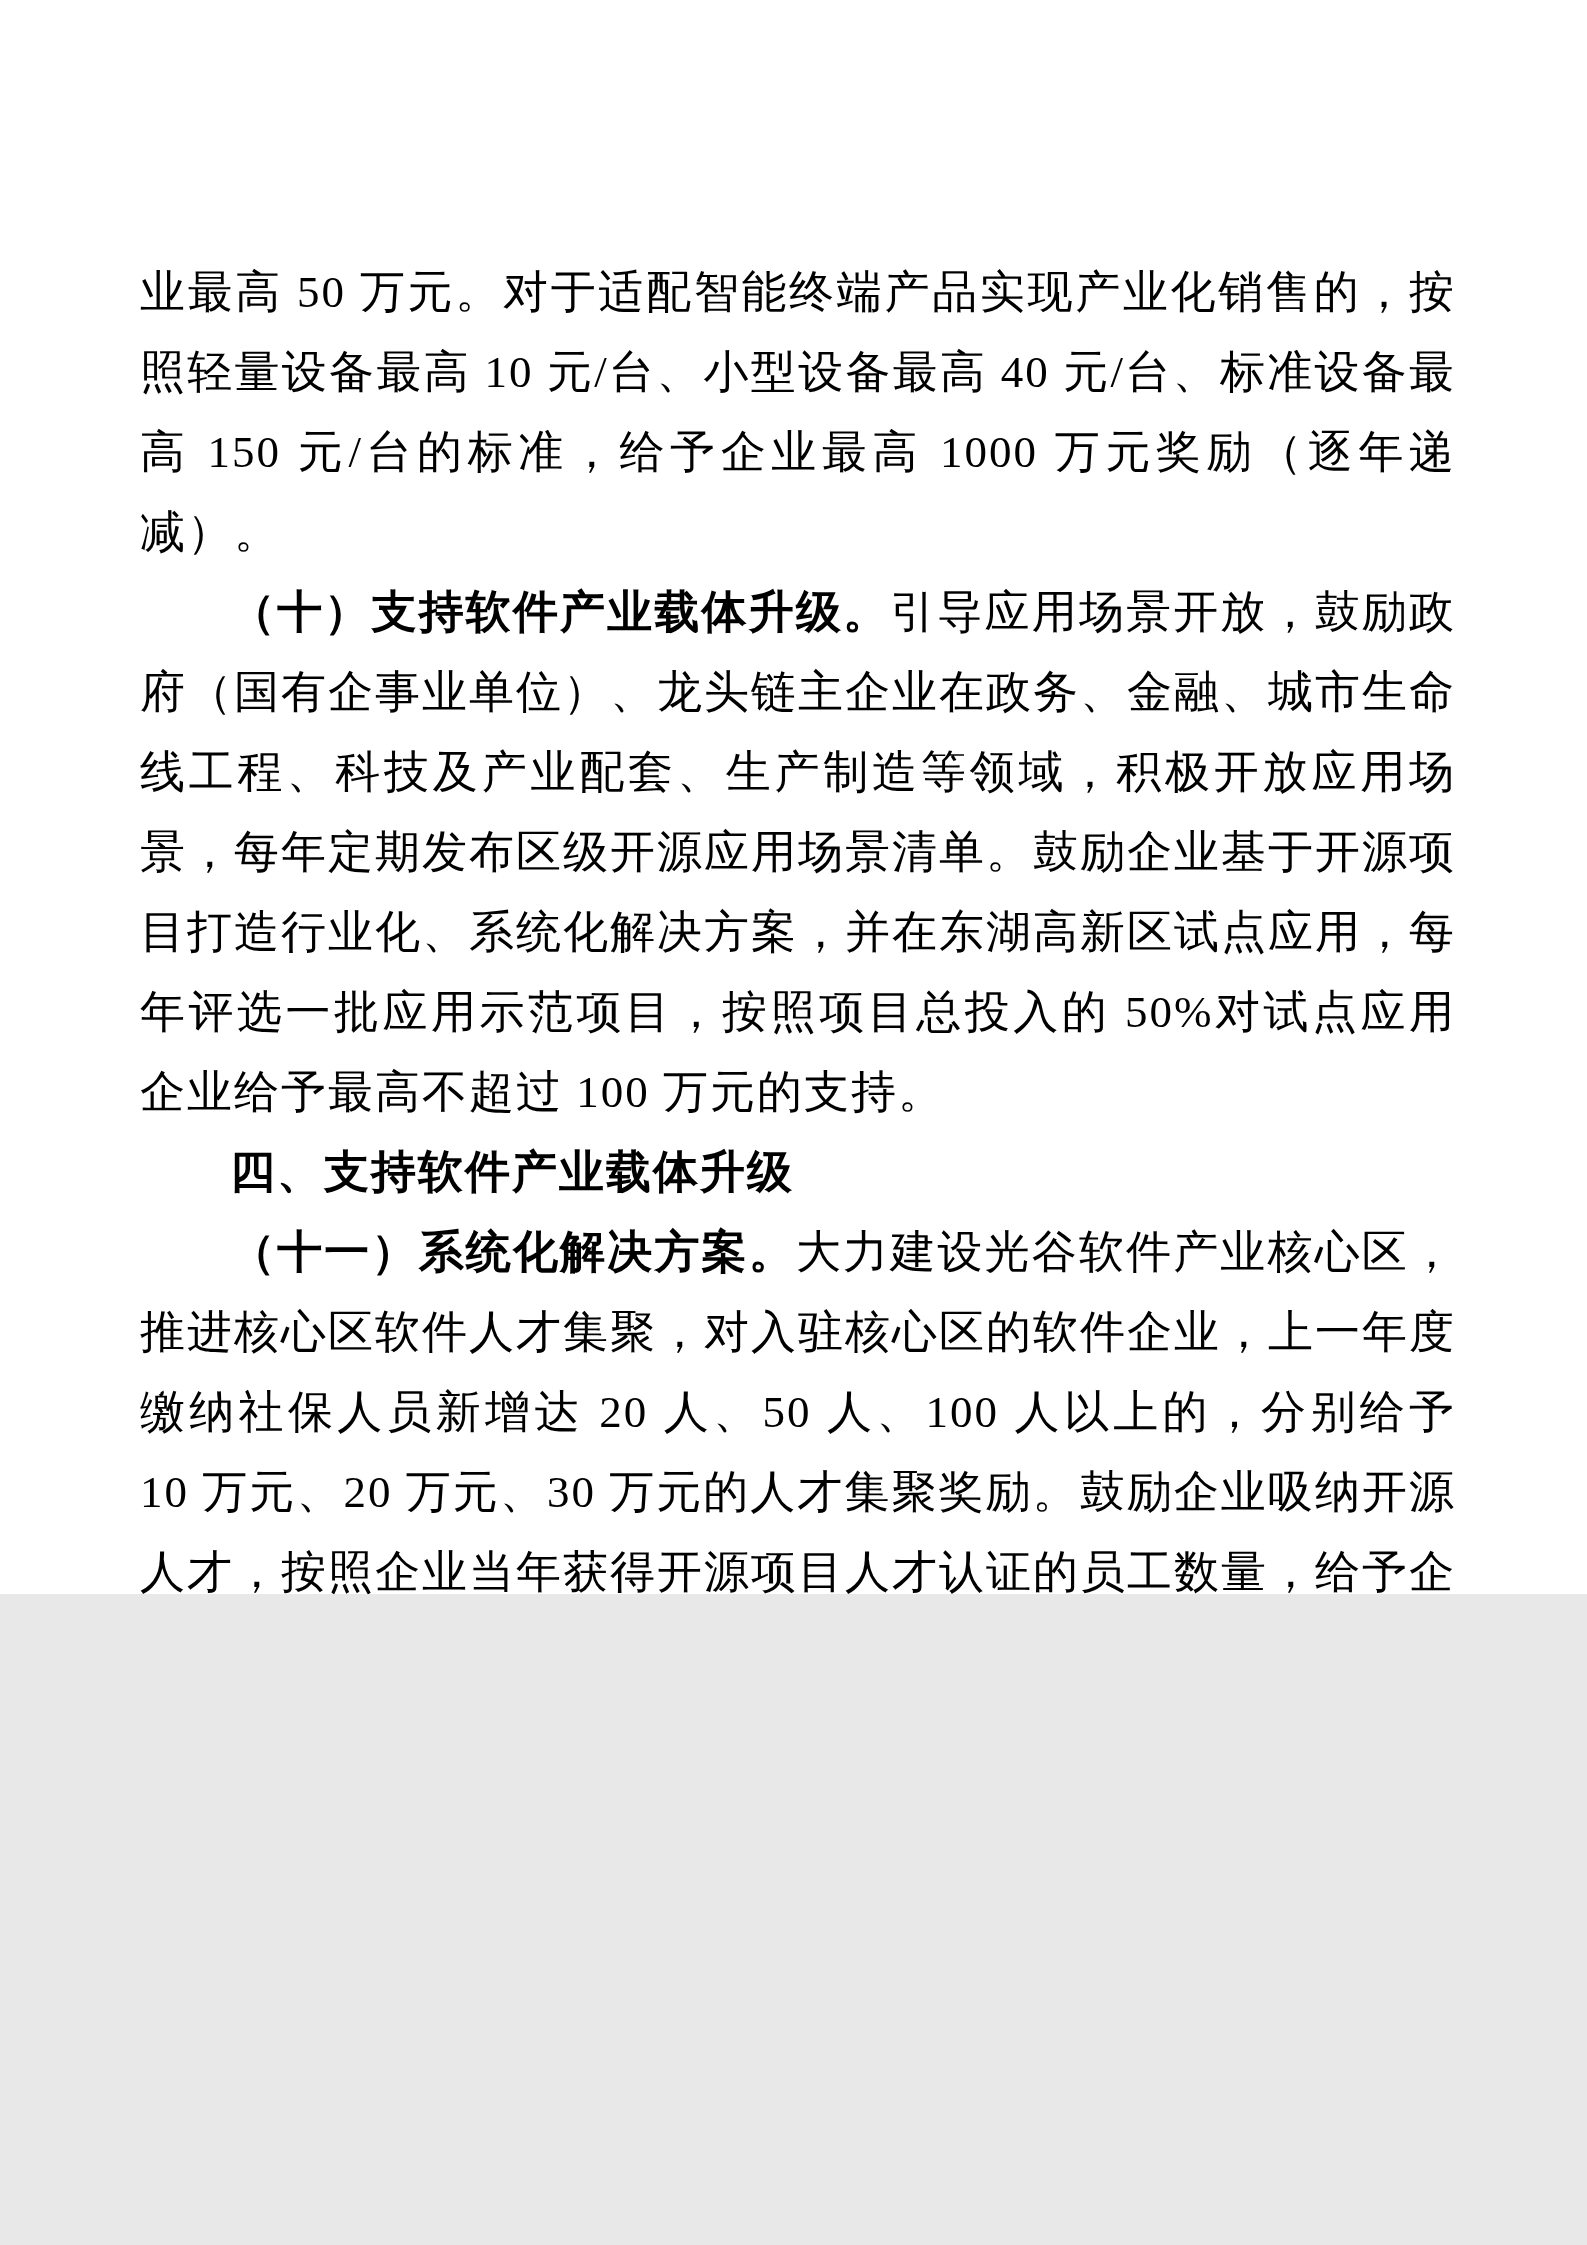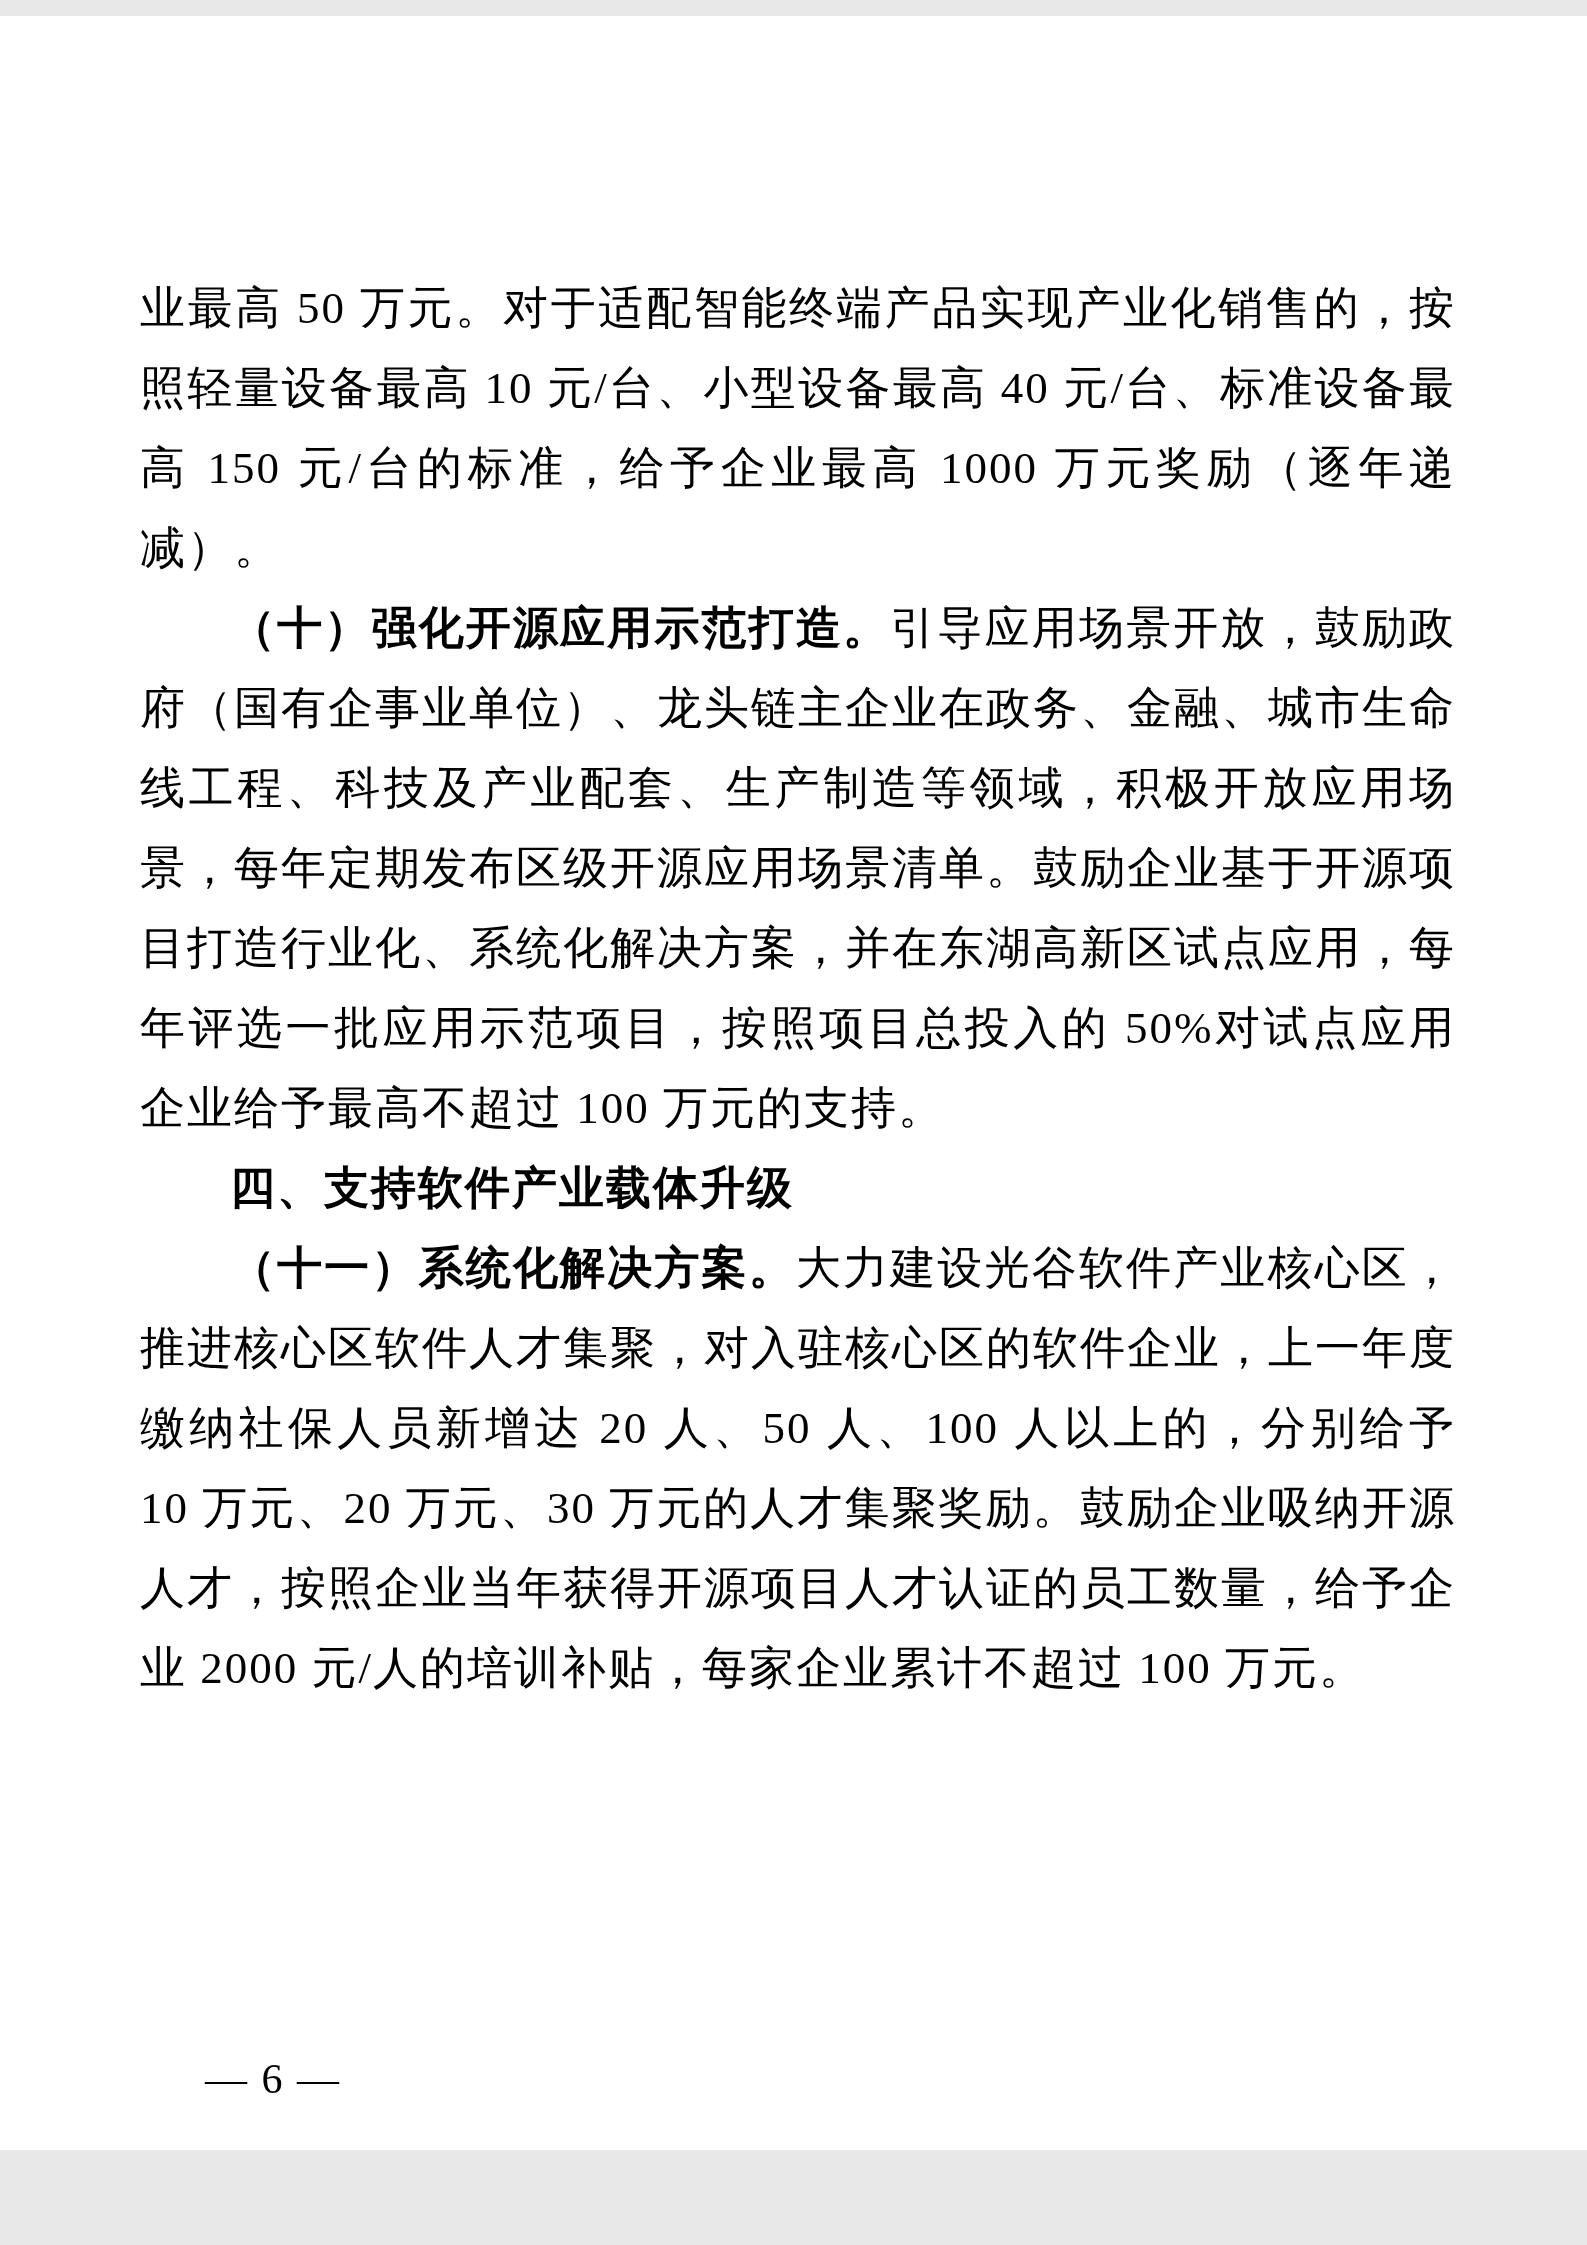--- a/index.html
+++ b/index.html
@@ -3,22 +3,22 @@
 <meta charset="utf-8">
 <style>
   html, body {
     margin: 0;
     padding: 0;
     background: #e8e8e8;
   }
   .page {
     position: relative;
     width: 1587px;
-    height: 2134px;
-    margin: 16px auto;
+    height: 1594px;
+    margin: 0 auto;
     background: #ffffff;
     overflow: hidden;
     font-family: "Liberation Serif", "DejaVu Serif", serif;
     color: #000000;
   }
   .content {
     position: absolute;
     left: 140px;
     top: 252px;
     width: 1316px;
@@ -53,21 +53,21 @@
   }
 </style>
 </head>
 <body>
 
 <div class="page">
   <div class="content">
 
     <p><span>业最高 50 万元。对于适配智能终端产品实现产业化销售的，按照轻量设备最高 10 元/台、小型设备最高 40 元/台、标准设备最高 150 元/台的标准，给予企业最高 1000 万元奖励（逐年递减）。</span></p>
 
-    <p class="indent"><span class="lead">（十）强化开源应用示范打造。</span><span>引导应用场景开放，鼓励政府（国有企事业单位）、龙头链主企业在政务、金融、城市生命线工程、科技及产业配套、生产制造等领域，积极开放应用场景，每年定期发布区级开源应用场景清单。鼓励企业基于开源项目打造行业化、系统化解决方案，并在东湖高新区试点应用，每年评选一批应用示范项目，按照项目总投入的 50%对试点应用企业给予最高不超过 100 万元的支持。</span></p>
+    <p class="indent"><span class="lead">（十）支持软件产业载体升级。</span><span>引导应用场景开放，鼓励政府（国有企事业单位）、龙头链主企业在政务、金融、城市生命线工程、科技及产业配套、生产制造等领域，积极开放应用场景，每年定期发布区级开源应用场景清单。鼓励企业基于开源项目打造行业化、系统化解决方案，并在东湖高新区试点应用，每年评选一批应用示范项目，按照项目总投入的 50%对试点应用企业给予最高不超过 100 万元的支持。</span></p>
 
     <p class="heading">四、支持软件产业载体升级</p>
 
     <p class="indent"><span class="lead">（十一）系统化解决方案。</span><span>大力建设光谷软件产业核心区，推进核心区软件人才集聚，对入驻核心区的软件企业，上一年度缴纳社保人员新增达 20 人、50 人、100 人以上的，分别给予 10 万元、20 万元、30 万元的人才集聚奖励。鼓励企业吸纳开源人才，按照企业当年获得开源项目人才认证的员工数量，给予企业 2000 元/人的培训补贴，每家企业累计不超过 100 万元。</span></p>
 
 
 
   </div>
 
   <div class="page-number">— 6 —</div>

